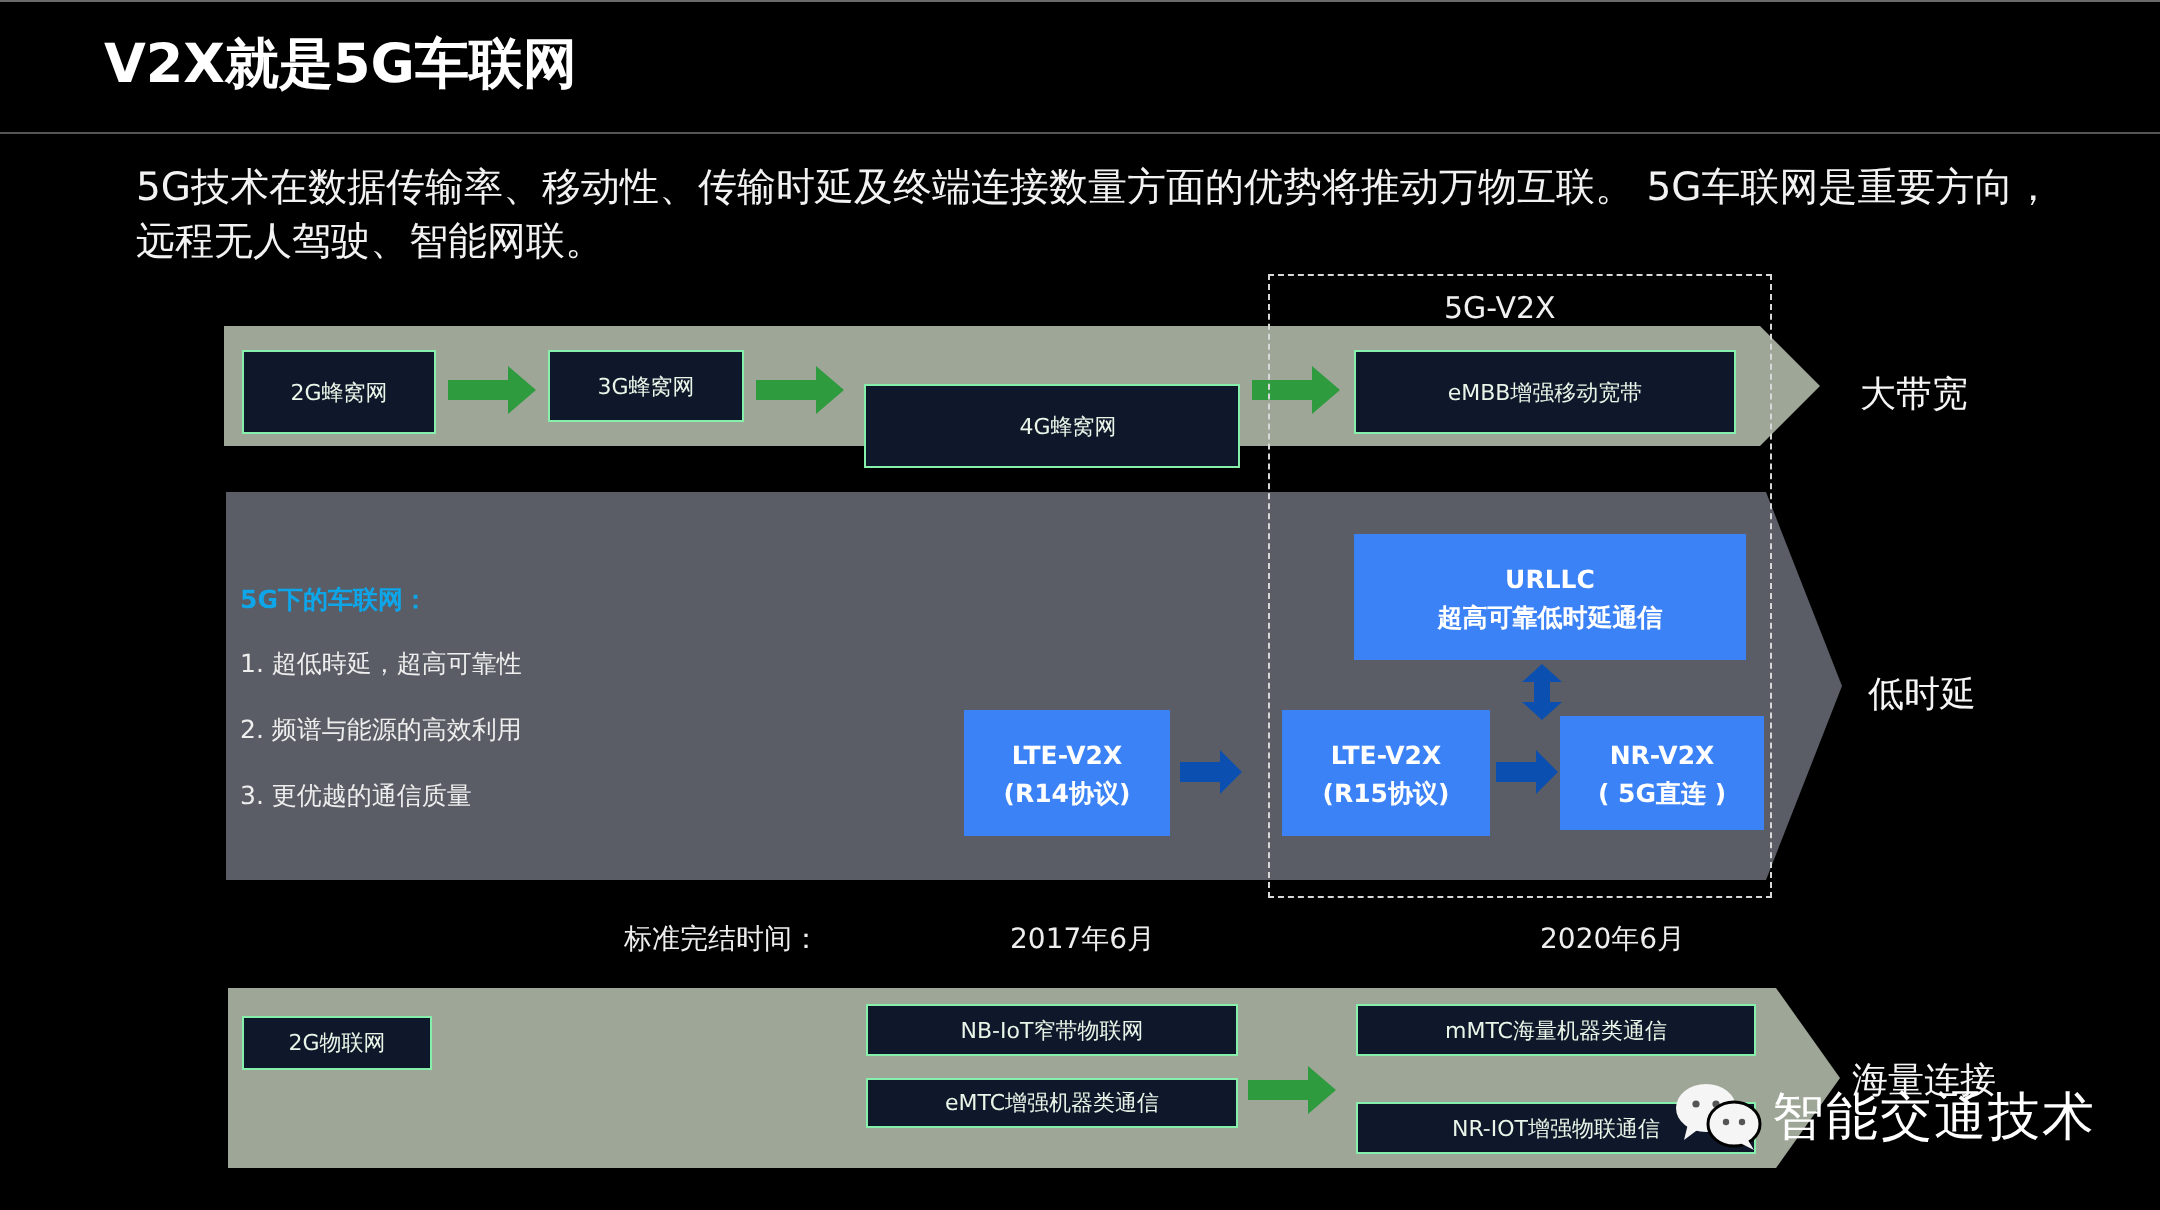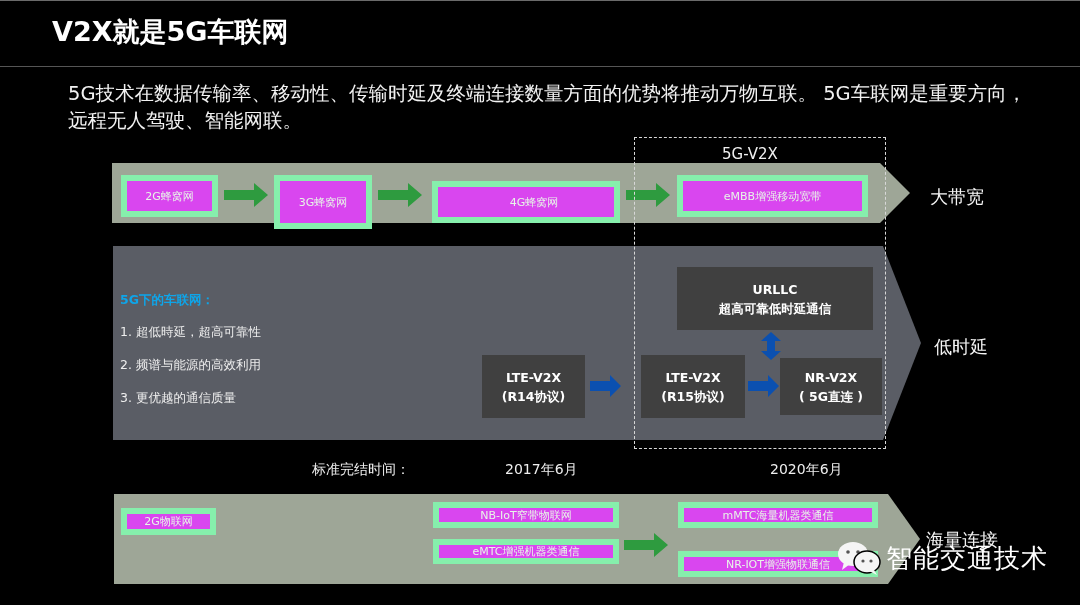--- a/index.html
+++ b/index.html
@@ -5,22 +5,22 @@
   * { box-sizing: border-box; margin: 0; padding: 0; }
   html, body { width: 1080px; height: 605px; background: #000; overflow: hidden; }
   body { position: relative; font-family: "DejaVu Sans", "Liberation Sans", sans-serif; color: #fff; }
   .topline { position: absolute; left: 0; top: 0; width: 1080px; height: 1px; background: #6a6a6a; }
   .title { position: absolute; left: 52px; top: 14px; font-size: 27px; font-weight: bold; color: #fff; letter-spacing: 0px; }
   .title-rule { position: absolute; left: 0; top: 66px; width: 1080px; height: 1px; background: #555; }
   .intro { position: absolute; left: 68px; top: 80px; width: 960px; font-size: 19.5px; line-height: 27px; color: #f2f2f2; }
 
   .band { position: absolute; }
   .band svg { position: absolute; left: 0; top: 0; }
-  .gbox { position: absolute; background: #d946ef; color: #e8f5e8; font-size: 11px; display: flex; align-items: center; justify-content: center; border: 6px solid #86efac; }
-  .bbox { position: absolute; background: #404040; color: #fff; font-size: 12.5px; font-weight: bold; display: flex; flex-direction: column; align-items: center; justify-content: center; line-height: 19px; text-align: center; }
+  .gbox { position: absolute; background: #0f172a; color: #e8f5e8; font-size: 11px; display: flex; align-items: center; justify-content: center; border: 1px solid #86efac; }
+  .bbox { position: absolute; background: #3b82f6; color: #fff; font-size: 12.5px; font-weight: bold; display: flex; flex-direction: column; align-items: center; justify-content: center; line-height: 19px; text-align: center; }
   .arrow { position: absolute; }
 
   .side-label { position: absolute; font-size: 18px; color: #f5f5f5; }
   .list-title { position: absolute; left: 120px; top: 292px; font-size: 12.5px; font-weight: bold; color: #0ea5e9; }
   .list-item { position: absolute; left: 120px; font-size: 12.5px; color: #eee; }
 
   .dash-box { position: absolute; left: 634px; top: 137px; width: 252px; height: 312px; border: 1.5px dashed #d8d8d8; pointer-events: none; }
   .v2x-label { position: absolute; left: 722px; top: 145px; font-size: 15px; color: #f0f0f0; }
 
   .timeline-label { position: absolute; top: 461px; font-size: 14px; color: #eee; }
@@ -38,25 +38,25 @@
 
 <div class="band" style="left:112px; top:163px; width:800px; height:60px;">
   <svg width="800" height="60">
     <polygon points="0,0 768,0 798,30 768,60 0,60" fill="#9ea697"></polygon>
   </svg>
 </div>
 <div class="gbox" style="left:121px; top:175px; width:97px; height:42px;">2G蜂窝网</div>
 <svg class="arrow" style="left:224px; top:183px;" width="46" height="24">
     <polygon points="0,7 30,7 30,0 44,12 30,24 30,17 0,17" fill="#2e9b3f"></polygon>
   </svg>
-<div class="gbox" style="left:274px; top:175px; width:98px; height:54px;">3G蜂窝网</div>
+<div class="gbox" style="left:274px; top:175px; width:98px; height:36px;">3G蜂窝网</div>
 <svg class="arrow" style="left:378px; top:183px;" width="46" height="24">
     <polygon points="0,7 30,7 30,0 44,12 30,24 30,17 0,17" fill="#2e9b3f"></polygon>
   </svg>
-<div class="gbox" style="left:432px; top:181px; width:188px; height:42px;padding-left:16px;">4G蜂窝网</div>
+<div class="gbox" style="left:432px; top:192px; width:188px; height:42px;padding-left:16px;">4G蜂窝网</div>
 <svg class="arrow" style="left:626px; top:183px;" width="46" height="24">
     <polygon points="0,7 30,7 30,0 44,12 30,24 30,17 0,17" fill="#2e9b3f"></polygon>
   </svg>
 <div class="gbox" style="left:677px; top:175px; width:191px; height:42px;">eMBB增强移动宽带</div>
 <div class="side-label" style="left:930px; top:185px;">大带宽</div>
 
 <div class="band" style="left:113px; top:246px; width:840px; height:194px;">
   <svg width="840" height="194">
     <polygon points="0,0 770,0 808,97 770,194 0,194" fill="#5a5d65"></polygon>
   </svg>

